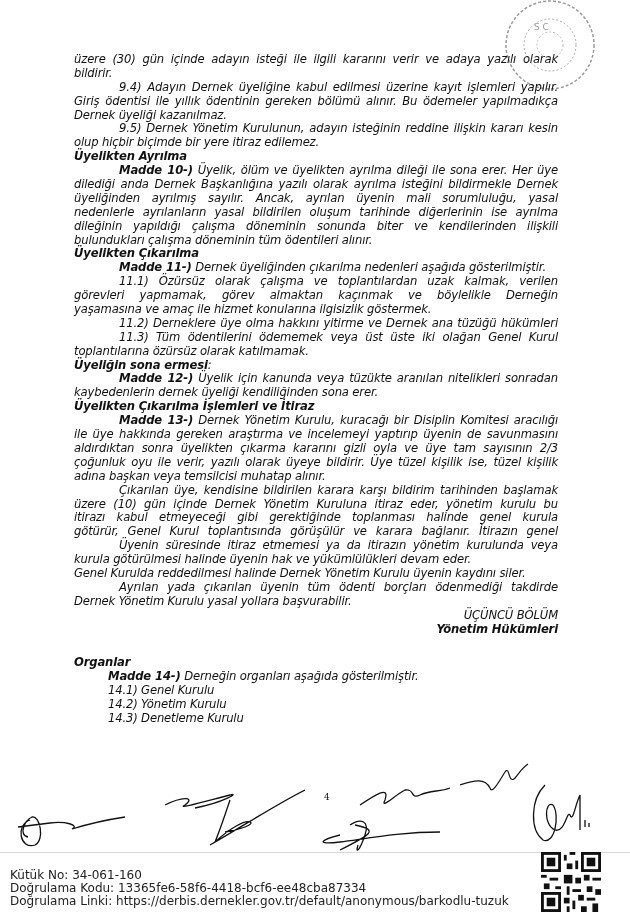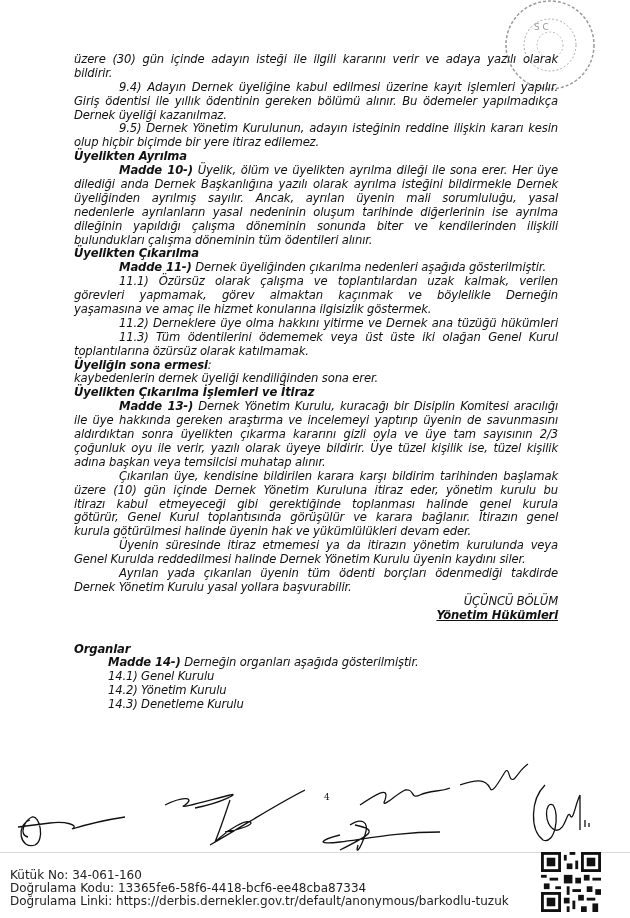--- a/index.html
+++ b/index.html
@@ -2,21 +2,21 @@
 <html><head>
 <meta charset="utf-8">
 <style>
   html, body { margin: 0; padding: 0; background: #ffffff; }
   body { width: 630px; height: 918px; position: relative; overflow: hidden; font-family: "DejaVu Sans", sans-serif; color: #111; }
   .page { position: absolute; left: 0; top: 0; width: 630px; height: 918px; }
   .content { position: absolute; left: 74px; top: 53px; width: 484px; font-style: italic; font-size: 11.6px; line-height: 13.9px; letter-spacing: -0.15px; }
   .line { white-space: nowrap; display: block; height: 13.9px; }
   .j { text-align: justify; text-align-last: justify; white-space: normal; }
   .ind { padding-left: 45px; }
-  .b { font-weight: bold; text-decoration: underline; }
+  .b { font-weight: bold; }
   .ctr { text-align: right; }
   .heading { font-weight: bold; }
   .pgnum { position: absolute; left: 324px; top: 792px; font-size: 9px; font-style: normal; font-family: "DejaVu Serif", serif; }
   .hr { position: absolute; left: 0; top: 852px; width: 630px; height: 1px; background: #d8d8d8; }
   .footer { position: absolute; left: 10px; top: 869px; font-size: 12px; line-height: 12.8px; color: #222; font-style: normal; }
   .footer div { white-space: nowrap; }
   .sig { position: absolute; }
   .stamp { position: absolute; left: 500px; top: 0px; }
   .qr { position: absolute; left: 541px; top: 852px; width: 60px; height: 60px; }
   .gap { height: 12px; }
@@ -39,48 +39,49 @@
     <span class="line j ind">9.4) Adayın Dernek üyeliğine kabul edilmesi üzerine kayıt işlemleri yapılır.</span>
     <span class="line j">Giriş ödentisi ile yıllık ödentinin gereken bölümü alınır. Bu ödemeler yapılmadıkça</span>
     <span class="line">Dernek üyeliği kazanılmaz.</span>
     <span class="line j ind">9.5) Dernek Yönetim Kurulunun, adayın isteğinin reddine ilişkin kararı kesin</span>
     <span class="line">olup hiçbir biçimde bir yere itiraz edilemez.</span>
 
     <span class="line heading">Üyelikten Ayrılma</span>
     <span class="line j ind"><b>Madde 10-)</b> <span>Üyelik, ölüm ve üyelikten ayrılma dileği ile sona erer. Her üye</span></span>
     <span class="line j">dilediği anda Dernek Başkanlığına yazılı olarak ayrılma isteğini bildirmekle Dernek</span>
     <span class="line j">üyeliğinden ayrılmış sayılır. Ancak, ayrılan üyenin mali sorumluluğu, yasal</span>
-    <span class="line j">nedenlerle ayrılanların yasal nedeninin oluşum tarihinde diğerlerinin ise ayrılma</span>
+    <span class="line j">nedenlerle ayrılanların yasal bildirilen oluşum tarihinde diğerlerinin ise ayrılma</span>
     <span class="line j">dileğinin yapıldığı çalışma döneminin sonunda biter ve kendilerinden ilişkili</span>
     <span class="line">bulundukları çalışma döneminin tüm ödentileri alınır.</span>
 
     <span class="line heading">Üyelikten Çıkarılma</span>
     <span class="line ind"><b>Madde 11-)</b> <span>Dernek üyeliğinden çıkarılma nedenleri aşağıda gösterilmiştir.</span></span>
     <span class="line j ind">11.1) Özürsüz olarak çalışma ve toplantılardan uzak kalmak, verilen</span>
     <span class="line j">görevleri yapmamak, görev almaktan kaçınmak ve böylelikle Derneğin</span>
     <span class="line">yaşamasına ve amaç  ile hizmet konularına ilgisizlik göstermek.</span>
     <span class="line j ind">11.2) Derneklere üye olma hakkını yitirme ve Dernek ana tüzüğü hükümleri</span>
     <span class="line j ind">11.3) Tüm ödentilerini ödememek veya  üst üste iki olağan Genel Kurul</span>
     <span class="line">toplantılarına özürsüz olarak katılmamak.</span>
 
     <span class="line"><b>Üyeliğin sona ermesi</b><span>:</span></span>
+    <span class="line j ind"><b>Madde 12-)</b> <span>Üyelik için kanunda veya tüzükte aranılan nitelikleri sonradan</span></span>
     <span class="line">kaybedenlerin dernek üyeliği kendiliğinden sona erer.</span>
 
     <span class="line heading">Üyelikten Çıkarılma İşlemleri ve İtiraz</span>
     <span class="line j ind"><b>Madde 13-)</b> <span>Dernek Yönetim Kurulu, kuracağı bir Disiplin Komitesi aracılığı</span></span>
     <span class="line j">ile üye hakkında gereken araştırma ve incelemeyi yaptırıp üyenin de savunmasını</span>
     <span class="line j">aldırdıktan sonra üyelikten çıkarma kararını gizli oyla ve üye tam sayısının 2/3</span>
     <span class="line j">çoğunluk oyu ile verir, yazılı olarak üyeye bildirir. Üye tüzel kişilik ise, tüzel kişilik</span>
     <span class="line">adına başkan veya temsilcisi muhatap alınır.</span>
     <span class="line j ind">Çıkarılan üye, kendisine bildirilen karara karşı bildirim tarihinden başlamak</span>
     <span class="line j">üzere (10) gün içinde Dernek Yönetim Kuruluna itiraz eder, yönetim kurulu bu</span>
     <span class="line j">itirazı kabul etmeyeceği gibi gerektiğinde toplanması halinde genel kurula</span>
     <span class="line j">götürür, Genel Kurul toplantısında görüşülür ve karara bağlanır. İtirazın genel</span>
+    <span class="line j ind">Üyenin süresinde itiraz etmemesi ya da itirazın yönetim kurulunda veya</span>
     <span class="line">kurula götürülmesi halinde  üyenin hak ve yükümlülükleri devam eder.</span>
-    <span class="line j ind">Üyenin süresinde itiraz etmemesi ya da itirazın yönetim kurulunda veya</span>
     <span class="line">Genel Kurulda reddedilmesi halinde Dernek Yönetim Kurulu üyenin kaydını siler.</span>
     <span class="line j ind">Ayrılan yada çıkarılan üyenin tüm ödenti borçları ödenmediği takdirde</span>
     <span class="line">Dernek Yönetim Kurulu yasal yollara başvurabilir.</span>
 
     <span class="line ctr">ÜÇÜNCÜ BÖLÜM</span>
     <span class="line ctr b">Yönetim Hükümleri</span>
 
     <div class="gap"></div>
     <div style="height:8px"></div>
 

